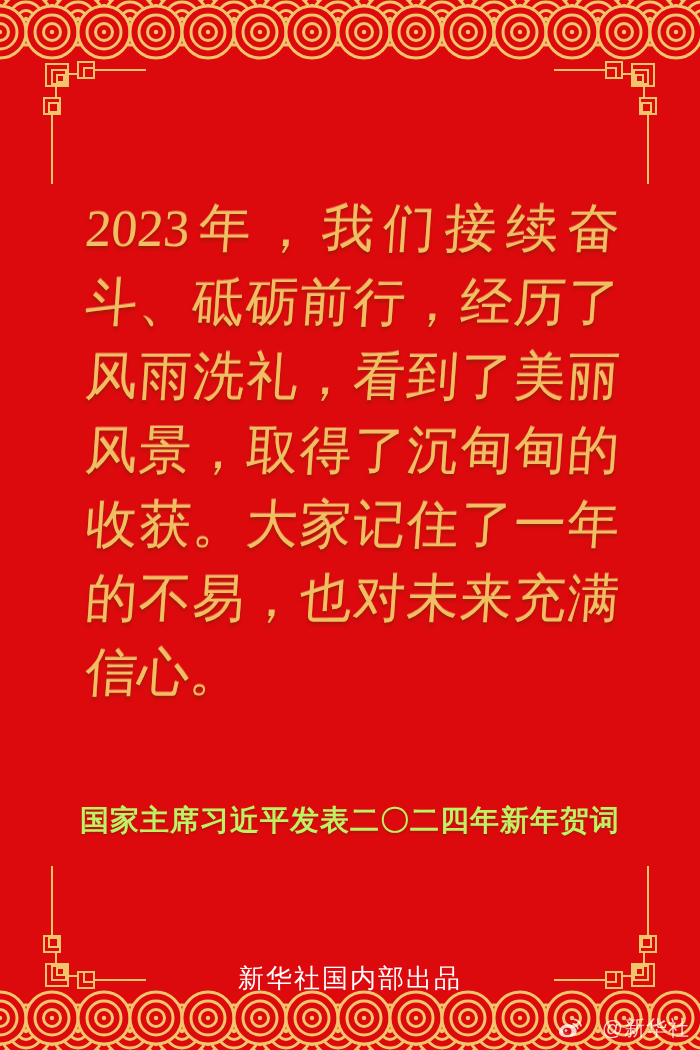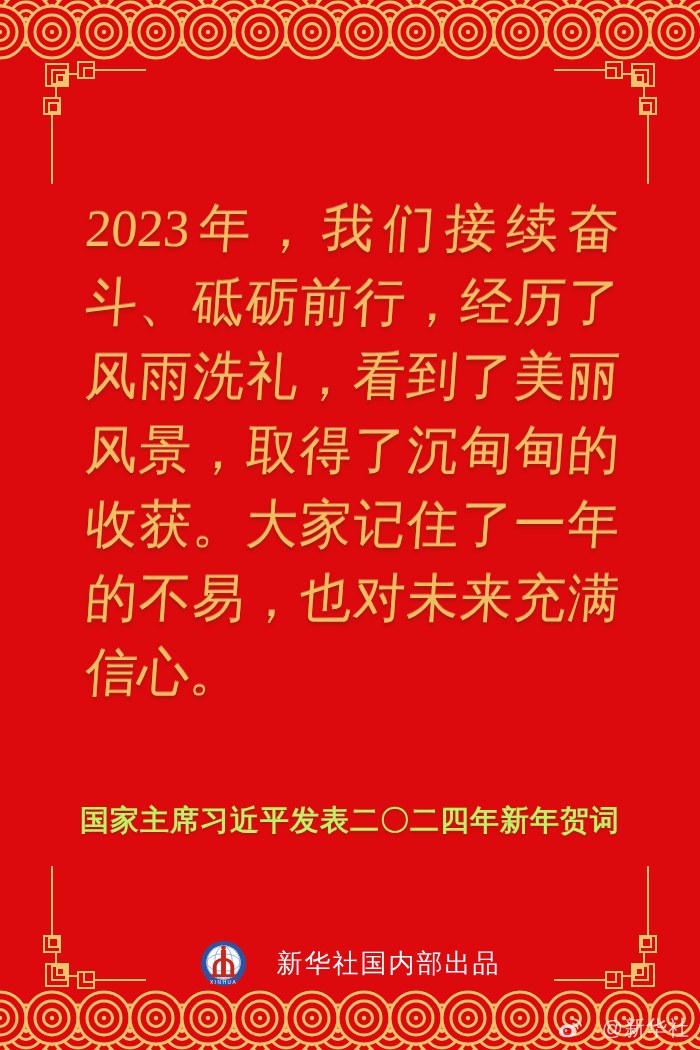--- a/index.html
+++ b/index.html
@@ -35,21 +35,21 @@
   
   .subtitle{
     position:absolute; left:0; top:801px; width:700px;
     text-align:center; font-size:29px; font-weight:bold;
     color:#bef264; letter-spacing:1px;
     text-shadow:0 2px 2px rgba(120,30,0,.4);
   }
   
   .footer{
     position:absolute; left:0; top:938px; width:700px; height:50px;
-    display:flex; align-items:center; justify-content:center; gap:30px;
+    display:flex; align-items:center; justify-content:center; gap:30px;flex-direction:column;
   }
   .footer .logo{width:47px; height:47px; display:block;}
   .footer .producer{color:#ffffff; font-size:26px; letter-spacing:2px;}
   
   .watermark{
     position:absolute; right:10px; bottom:8px;
     display:flex; align-items:center; gap:20px;
     color:#ffffff; opacity:.8; font-size:21px; letter-spacing:1px;
   }
   .watermark svg{display:block;}

